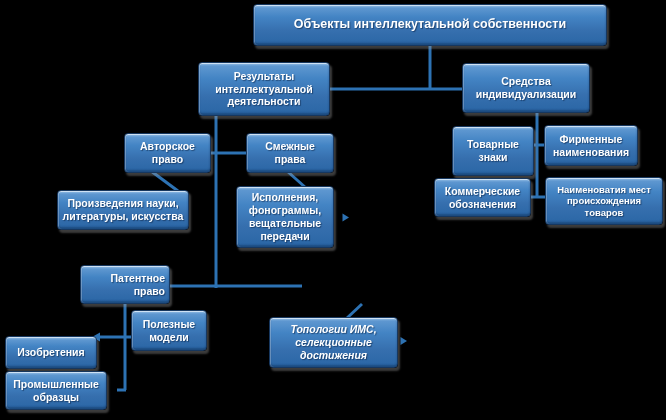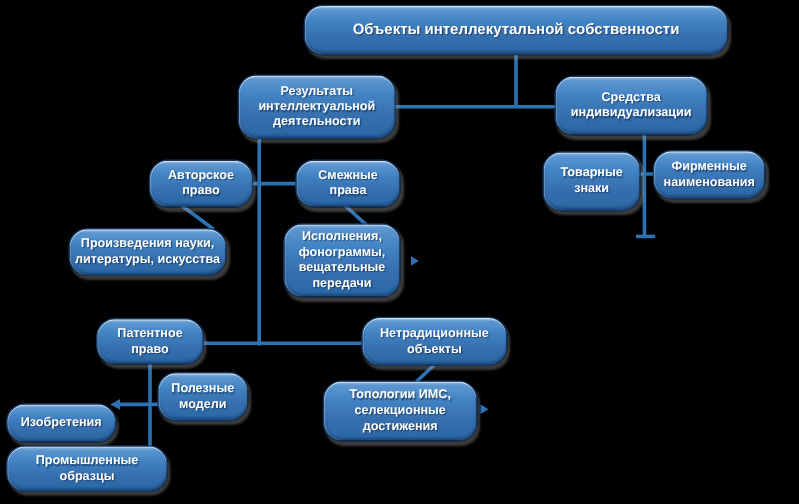--- a/index.html
+++ b/index.html
@@ -14,21 +14,21 @@
     font-family:"Liberation Sans",sans-serif;overflow:hidden;
   }
   #wires{position:absolute;left:0;top:0;z-index:0;}
   .cl{stroke:var(--connector);stroke-width:3;}
   .ah{fill:var(--connector);}
   .node{
     position:absolute;z-index:1;box-sizing:border-box;
     display:flex;align-items:center;justify-content:center;text-align:center;
     color:var(--box-text);font-weight:bold;font-size:10.5px;line-height:1.22;
     padding:2px 4px;
-    border:1px solid var(--box-border);border-radius:16px;
+    border:1px solid var(--box-border);border-radius:4px;
     background:linear-gradient(180deg,#9CC3E8 0,#5E97D0 3px,#4384C4 30%,#366FAE 65%,#2A66A5 100%);
     box-shadow:
       inset 0 1px 0 rgba(255,255,255,.55),
       inset 1px 0 0 rgba(255,255,255,.28),
       inset 0 -2px 2px rgba(10,40,80,.45),
       2px 3px 2px rgba(150,150,150,.4);
     text-shadow:1px 1px 1px rgba(10,30,60,.55);
   }
   .title{font-size:12.5px;}
   .small{font-size:9.5px;}
@@ -75,27 +75,28 @@
   <div class="node" style="left:246px;top:133px;width:88px;height:40px;text-align:center;">Смежные права</div>
 
   <div class="node" style="left:57px;top:190px;width:132px;height:40px;">Произведения науки, литературы, искусства</div>
 
   <div class="node" style="left:236px;top:186px;width:98px;height:62px;">Исполнения, фонограммы, вещательные передачи</div>
 
   <div class="node" style="left:452px;top:126px;width:82px;height:50px;">Товарные знаки</div>
 
   <div class="node" style="left:544px;top:125px;width:94px;height:41px;">Фирменные наименования</div>
 
+  <div class="node" style="left:434px;top:178px;width:97px;height:39px;">Коммерческие обозначения</div>
 
+  <div class="node small" style="left:545px;top:177px;width:118px;height:48px;">Наименоватия мест происхождения товаров</div>
 
-  <div class="node" style="left:80px;top:265px;width:90px;height:39px;">Патентное право</div>
+  <div class="node" style="left:80px;top:265px;width:90px;height:39px;text-align:right;">Патентное право</div>
 
-  <div class="node" style="left:301px;top:264px;width:122px;height:41px;">Нетрадиционные объекты</div>
 
   <div class="node" style="left:5px;top:320px;width:92px;height:33px;margin-top:16px;">Изобретения</div>
 
   <div class="node" style="left:131px;top:310px;width:76px;height:41px;">Полезные модели</div>
 
-  <div class="node" style="left:5px;top:371px;width:135px;height:39px;">Промышленные образцы</div>
+  <div class="node" style="left:5px;top:371px;width:102px;height:39px;">Промышленные образцы</div>
 
-  <div class="node" style="left:269px;top:317px;width:129px;height:51px;">Топологии ИМС, селекционные достижения</div>
+  <div class="node" style="left:269px;top:317px;width:129px;height:51px;font-style:italic;">Топологии ИМС, селекционные достижения</div>
 
 </div>
 
 </body></html>

